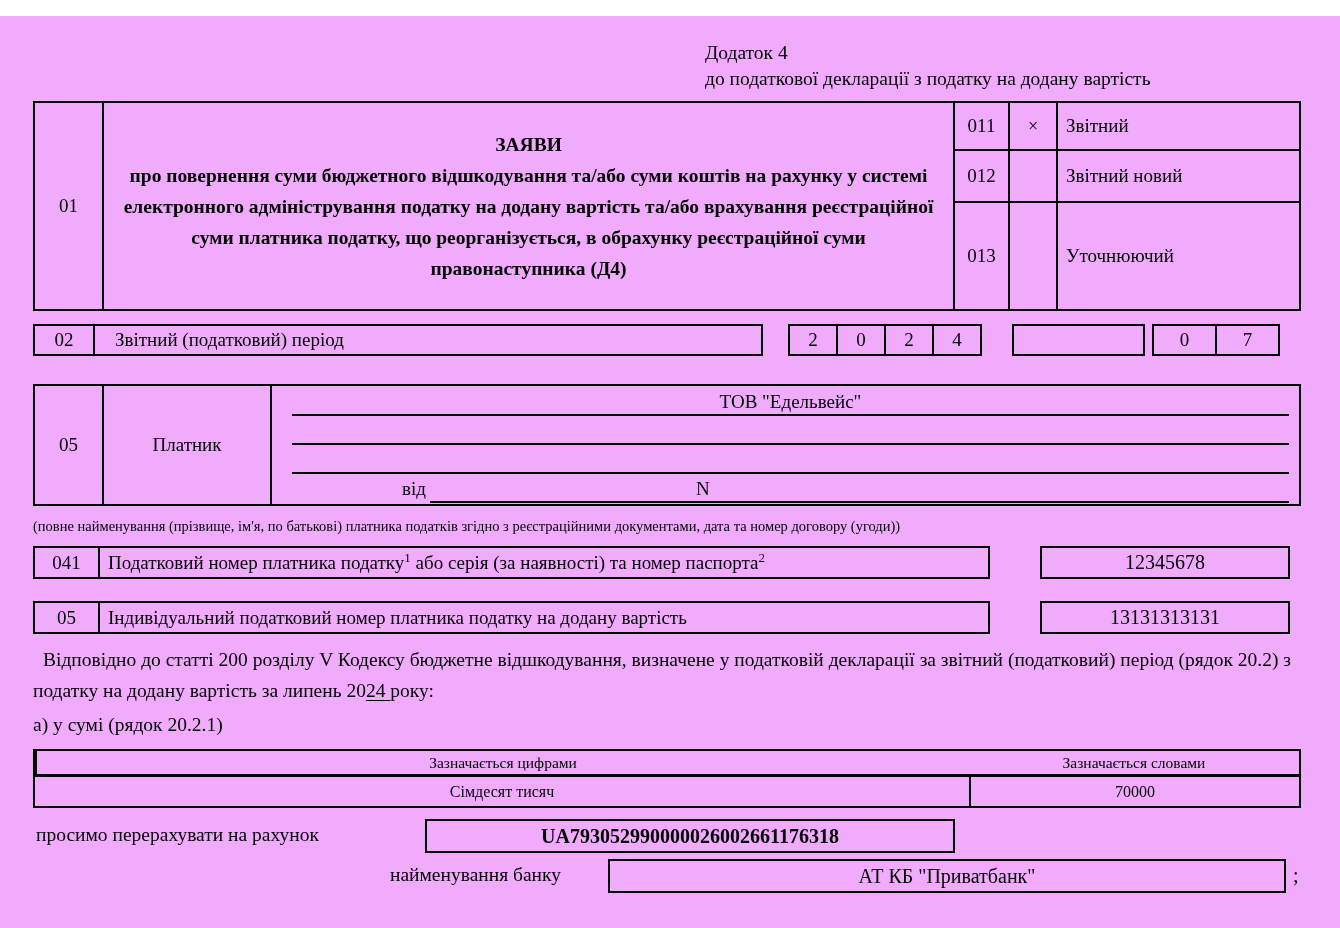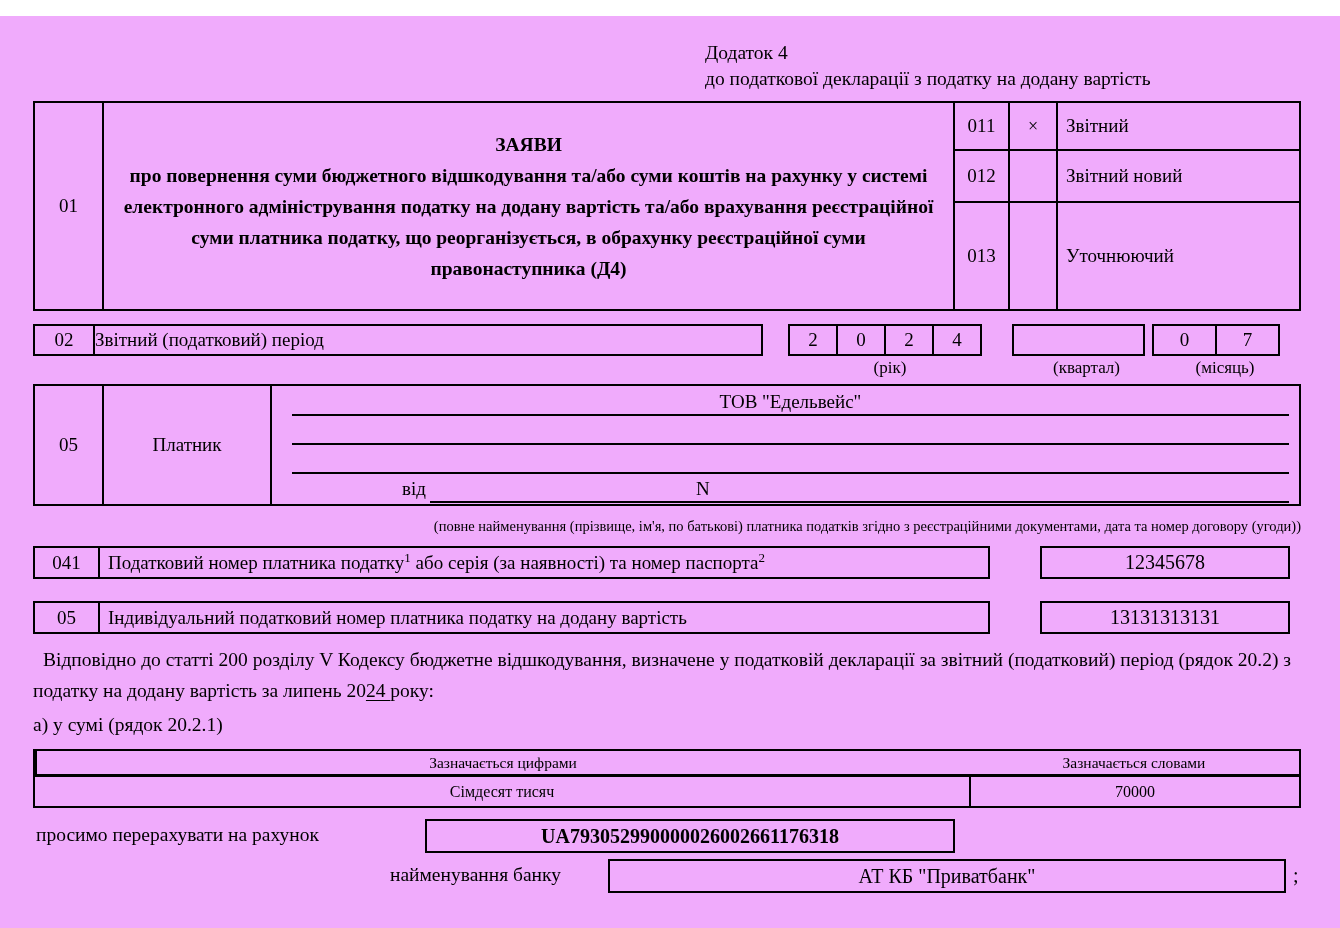--- a/index.html
+++ b/index.html
@@ -31,21 +31,21 @@
   }
   .block01 .code-cell { display:flex; align-items:center; justify-content:center; }
   .block01 .mark-cell { display:flex; align-items:center; justify-content:center; font-size:18px; }
   .block01 .lbl-cell  { display:flex; align-items:center; padding-left:8px; }
   .block01 .hline { border-bottom:2px solid #000; }
   
   .row02 { position:absolute; left:33px; top:308px; width:1268px; }
   .r02-top { display:flex; align-items:stretch; height:32px; }
   .box { border:2px solid #000; }
   .r02-num { width:62px; display:flex; align-items:center; justify-content:center; }
-  .r02-label { width:670px; margin-left:-2px; display:flex; align-items:center; padding-left:0;text-align:center; }
+  .r02-label { width:670px; margin-left:-2px; display:flex; align-items:center; padding-left:20px;text-align:center; }
   .digit-group { display:flex; }
   .digit-cell { width:50px; border:2px solid #000; margin-left:-2px; display:flex; align-items:center; justify-content:center; }
   .digit-cell:first-child { margin-left:0; }
   .month .digit-cell { width:65px; }
   .quarter-box { width:133px; }
   .r02-labels { display:flex; margin-top:2px; font-size:17px; }
   .r02-labels .ph { height:18px; }
   .r02-labels .cap { text-align:center; }
   
   .block04 {
@@ -55,21 +55,21 @@
   }
   .block04 .b04-num, .block04 .b04-label { display:flex; align-items:center; justify-content:center; }
   .block04 .b04-label { border-left:2px solid #000; border-right:2px solid #000; }
   .b04-content { padding:1px 10px 0 20px; display:flex; flex-direction:column; }
   .u-line { height:29px; border-bottom:2px solid #000; text-align:center; line-height:29px; }
   .b04-lastline { height:29px; display:flex; padding-left:110px; line-height:29px; }
   .b04-from { padding-right:4px; }
   .u-seg1 { width:262px; border-bottom:2px solid #000; }
   .u-n { border-bottom:2px solid #000; padding:0 4px; }
   .u-seg2 { flex:1; border-bottom:2px solid #000; }
-  .footnote { position:absolute; left:33px; top:502px; width:1268px; text-align:right; font-size:14.5px; }
+  .footnote { position:absolute; left:33px; top:502px; width:1268px; text-align:left; font-size:14.5px; }
   
   .num-row { position:absolute; left:33px; display:flex; height:33px; }
   .nr-num { width:67px; display:flex; align-items:center; justify-content:center; }
   .nr-label { width:892px; margin-left:-2px; display:flex; align-items:center; padding-left:8px; }
   .nr-value { width:250px; margin-left:50px; display:flex; align-items:center; justify-content:center; font-size:20px; }
   sup { font-size:13px; vertical-align:super; line-height:0; }
   
   .statement { position:absolute; left:33px; top:628px; width:1280px; line-height:31px; font-size:19.5px; }
   .statement .indent { padding-left:10px; }
   .statement u { text-underline-offset:3px; }
@@ -134,26 +134,20 @@
         <div class="digit-cell">4</div>
       </div>
       <div style="width:30px"></div>
       <div class="box quarter-box"></div>
       <div style="width:7px"></div>
       <div class="digit-group month">
         <div class="digit-cell">0</div>
         <div class="digit-cell">7</div>
       </div>
     </div>
-    <div class="r02-labels">
-      <div class="ph" style="width:732px"></div>
-      <div class="cap" style="width:200px; margin-left:25px">(рік)</div>
-      <div class="cap" style="width:133px; margin-left:30px">(квартал)</div>
-      <div class="cap" style="width:130px; margin-left:7px">(місяць)</div>
-    </div>
   </div>
 
   <div class="block04">
     <div class="b04-num">05</div>
     <div class="b04-label">Платник</div>
     <div class="b04-content">
       <div class="u-line">ТОВ "Едельвейс"</div>
       <div class="u-line"></div>
       <div class="u-line"></div>
       <div class="b04-lastline">

